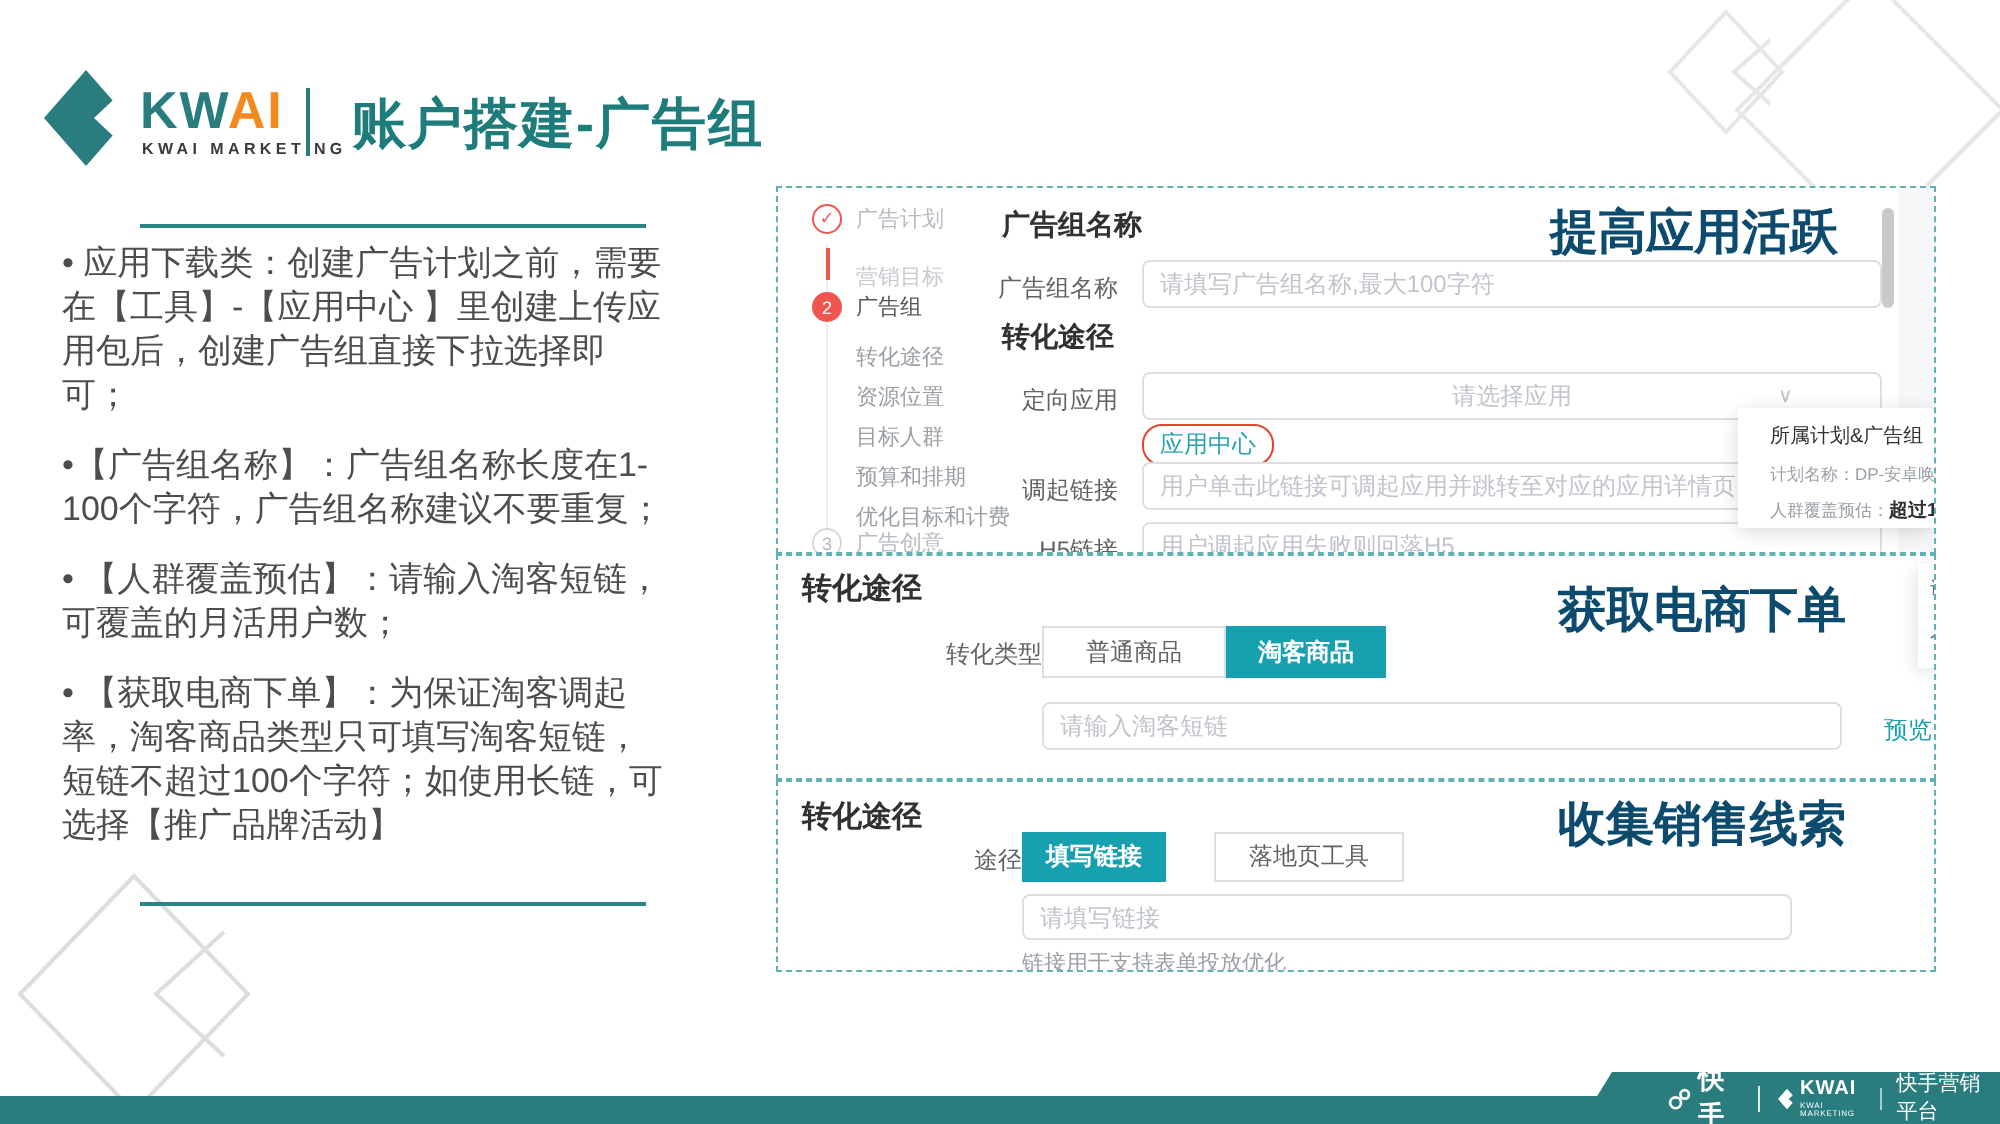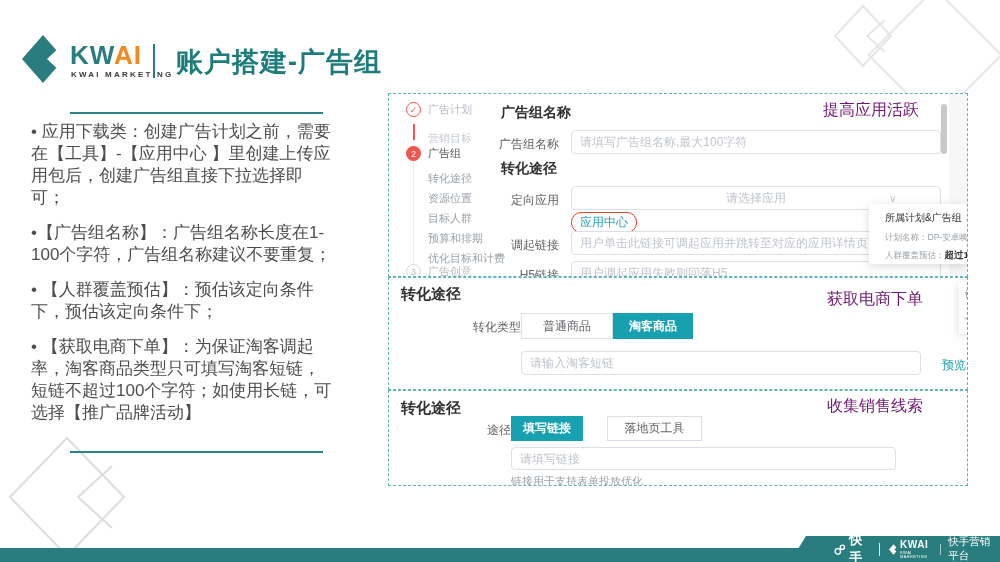--- a/index.html
+++ b/index.html
@@ -21,21 +21,21 @@
   .notes { position:absolute; left:31px; top:121px; width:302px; }
   .notes p { font-size:17px; line-height:22px; color:#4d4d4d; margin:0 0 13px; }
   
   .deco { position:absolute; z-index:0; }
   .deco-diamond { border:2px solid #e6e6e6; transform:rotate(45deg); }
   
   .panel { position:absolute; left:388px; width:580px; border:1px dashed #5FB3B5; background:#fff; overflow:hidden; z-index:2; }
   .p1 { top:93px; height:184px; }
   .p2 { top:277px; height:113px; }
   .p3 { top:390px; height:96px; }
-  .annotation { position:absolute; font-size:16px; font-weight:normal; color:#701a75; white-space:nowrap; }
+  .annotation { position:absolute; font-size:24px; font-weight:bold; color:#0c4a6e; white-space:nowrap; }
   .form-heading { position:absolute; font-size:14px; font-weight:bold; color:#303133; }
   .form-label { position:absolute; width:70px; text-align:right; font-size:12px; color:#606266; white-space:nowrap; }
   .form-input { position:absolute; height:24px; border:1px solid #DCDFE6; border-radius:4px; background:#fff;
     font-size:12px; color:#333; padding:0 8px; width:370px; outline:none; font-family:inherit; }
   .form-input::placeholder { color:#C0C4CC; }
   .chevron-down { position:absolute; font-size:10px; color:#C0C4CC; }
   
   .stepper { position:absolute; left:8px; top:8px; width:100px; height:176px; font-size:11px; }
   .rail { position:absolute; left:16px; top:20px; height:146px; width:1px; background:#eeeeee; }
   .srow { position:absolute; left:0; display:flex; align-items:center; }
@@ -103,21 +103,21 @@
   </svg>
   <div class="logo-kwai"><span>KW</span><span class="ai">AI</span></div>
   <div class="logo-sub">KWAI MARKETING</div>
   <div class="head-divider"></div>
   <div class="page-title">账户搭建-广告组</div>
 
   <div class="rule top"></div>
   <div class="notes">
     <p>• 应用下载类：创建广告计划之前，需要在【工具】-【应用中心 】里创建上传应用包后，创建广告组直接下拉选择即可；</p>
     <p>•【广告组名称】：广告组名称长度在1-100个字符，广告组名称建议不要重复；</p>
-    <p>• 【人群覆盖预估】：预估该定向条件下，预估该定向条件下；</p>
+    <p>• 【人群覆盖预估】：请输入淘客短链，可覆盖的月活用户数；</p>
     <p>• 【获取电商下单】：为保证淘客调起率，淘客商品类型只可填写淘客短链，短链不超过100个字符；如使用长链，可选择【推广品牌活动】</p>
   </div>
   <div class="rule bottom"></div>
 
   <div class="panel p1">
     <div class="side-strip"></div>
     <div class="scroll-thumb"></div>
 
     <div class="stepper">
       <div class="rail"></div>

